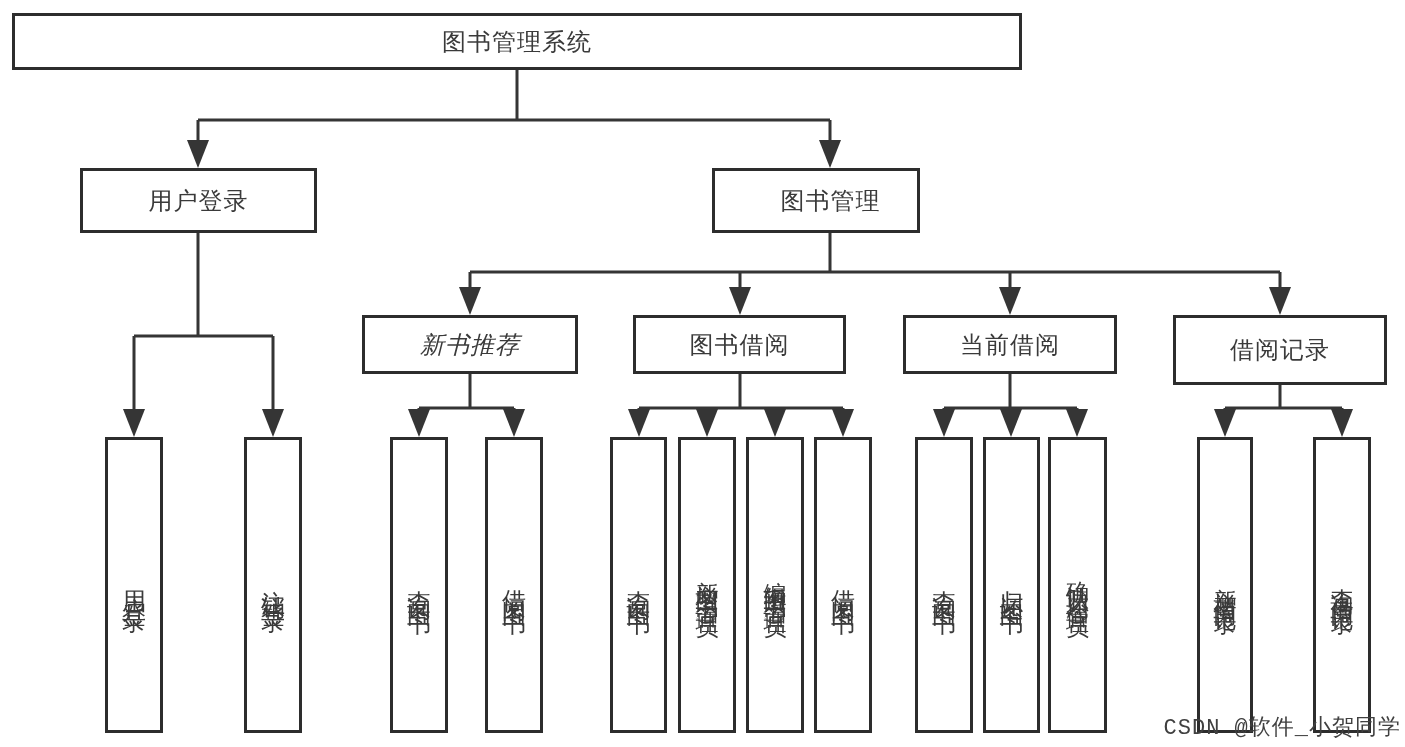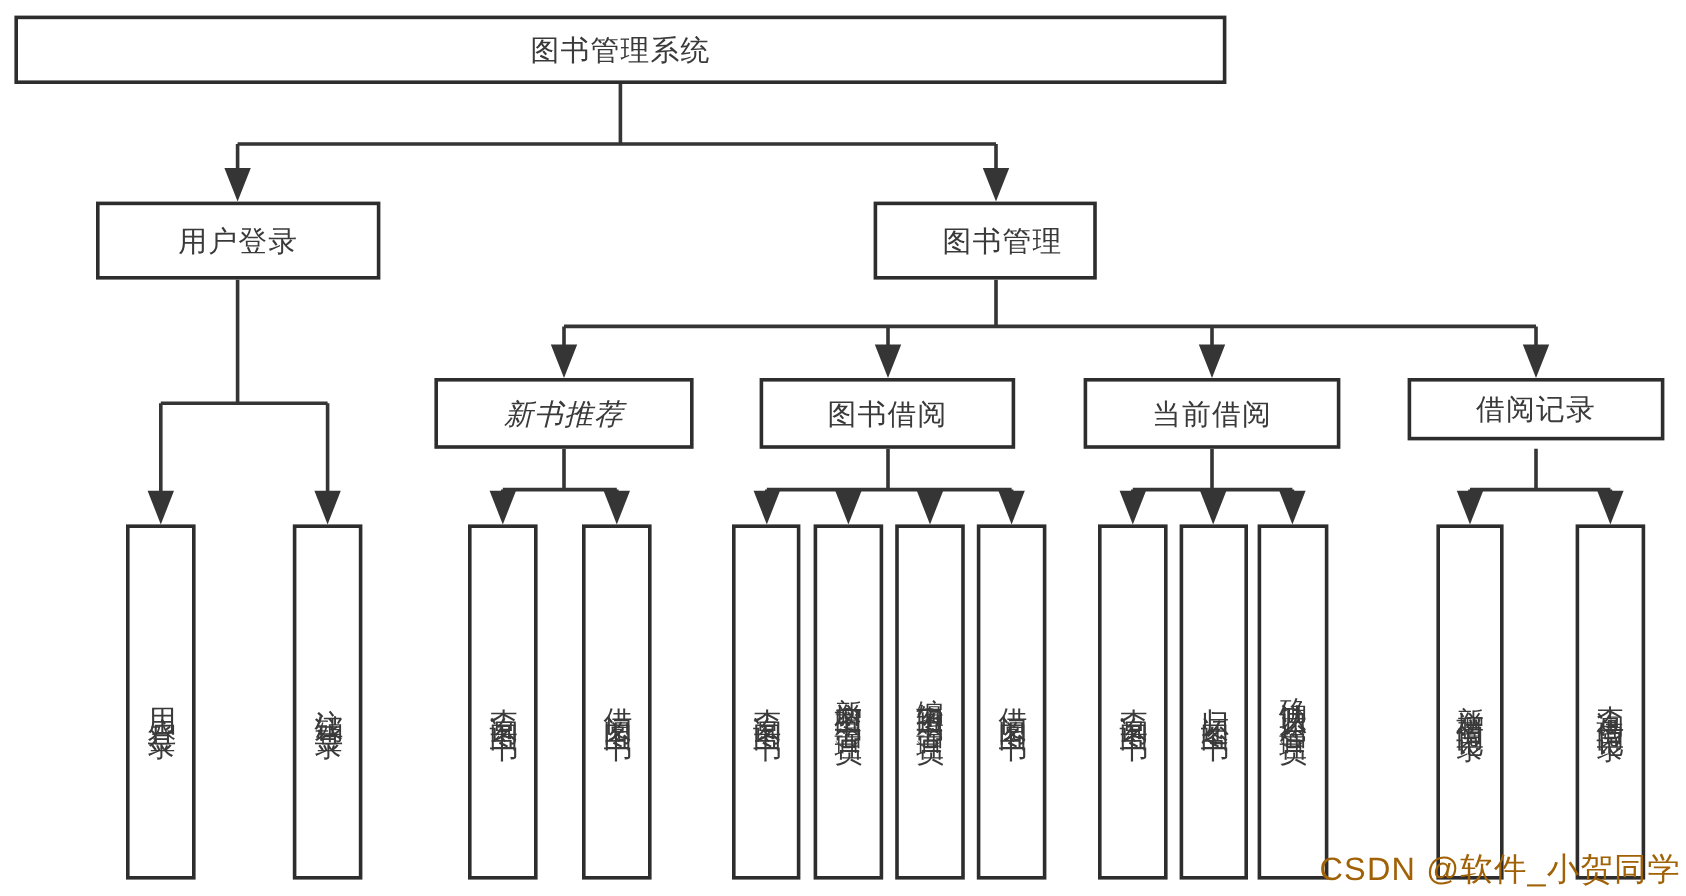--- a/index.html
+++ b/index.html
@@ -37,25 +37,26 @@
     font-size: 24px;
     letter-spacing: 7px;
     line-height: 1;
     text-align: center;
   }
   .vbox.long { letter-spacing: 5px; font-size: 23px; }
   #watermark {
     position: absolute;
     right: 4px;
     bottom: 5px;
-    font-size: 27px;
-    color: #a16207;
+    font-size: 22px;
+    color: #404040;
     letter-spacing: 1px;
     z-index: 5;
     white-space: nowrap;
+    font-family: Liberation Mono, monospace;
   }
 </style>
 </head>
 <body>
 
 <div id="canvas">
 
   <svg id="connectors" viewBox="0 0 1405 747" xmlns="http://www.w3.org/2000/svg">
     <path d="M517,70 V120 M198,120 H830 M198,120 V145 M830,120 V145
              M198,233 V336 M134,336 H273 M134,336 V414 M273,336 V414
@@ -83,26 +84,26 @@
       <polygon points="1000,409 1022,409 1011,437"></polygon>
       <polygon points="1066,409 1088,409 1077,437"></polygon>
       <polygon points="1214,409 1236,409 1225,437"></polygon>
       <polygon points="1331,409 1353,409 1342,437"></polygon>
     </g>
   </svg>
 
   <div class="node hbox" style="left:12px; top:13px; width:1010px; height:57px;">图书管理系统</div>
 
   <div class="node hbox" style="left:80px; top:168px; width:237px; height:65px;">用户登录</div>
-  <div class="node hbox" style="left:728px; top:168px; width:186px; height:65px;padding-left:29px;">图书管理</div>
+  <div class="node hbox" style="left:712px; top:168px; width:208px; height:65px;padding-left:29px;">图书管理</div>
 
   <div class="node hbox" style="left:362px; top:315px; width:216px; height:59px;font-style:italic;">新书推荐</div>
   <div class="node hbox" style="left:633px; top:315px; width:213px; height:59px;text-align:center;">图书借阅</div>
   <div class="node hbox" style="left:903px; top:315px; width:214px; height:59px;">当前借阅</div>
-  <div class="node hbox" style="left:1173px; top:315px; width:214px; height:52px;">借阅记录</div>
+  <div class="node hbox" style="left:1173px; top:315px; width:214px; height:70px;">借阅记录</div>
 
   <div class="node vbox" style="left:105px; top:437px; width:58px; height:296px;">用户登录</div>
   <div class="node vbox" style="left:244px; top:437px; width:58px; height:296px;">注销登录</div>
 
   <div class="node vbox" style="left:390px; top:437px; width:58px; height:296px;">查询图书</div>
   <div class="node vbox" style="left:485px; top:437px; width:58px; height:296px;">借阅图书</div>
 
   <div class="node vbox" style="left:610px; top:437px; width:57px; height:296px;">查询图书</div>
   <div class="node vbox long" style="left:678px; top:437px; width:58px; height:296px;">新增图书（管理员）</div>
   <div class="node vbox long" style="left:746px; top:437px; width:58px; height:296px;">编辑图书（管理员）</div>

